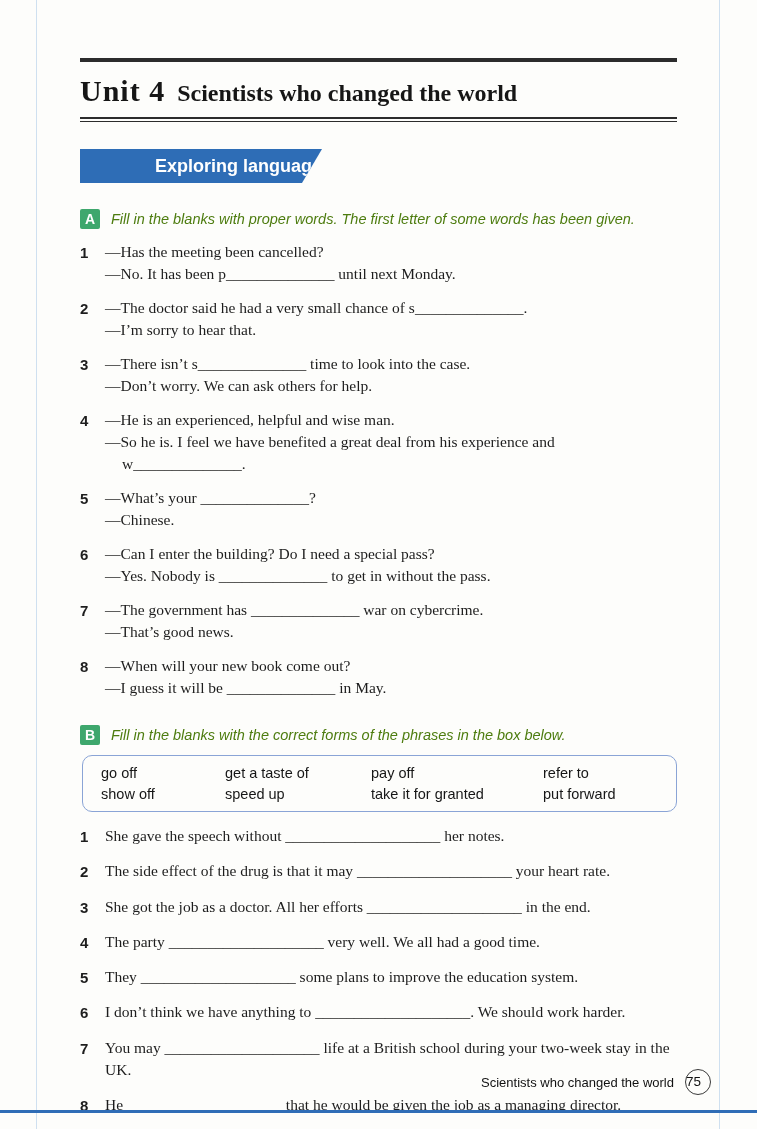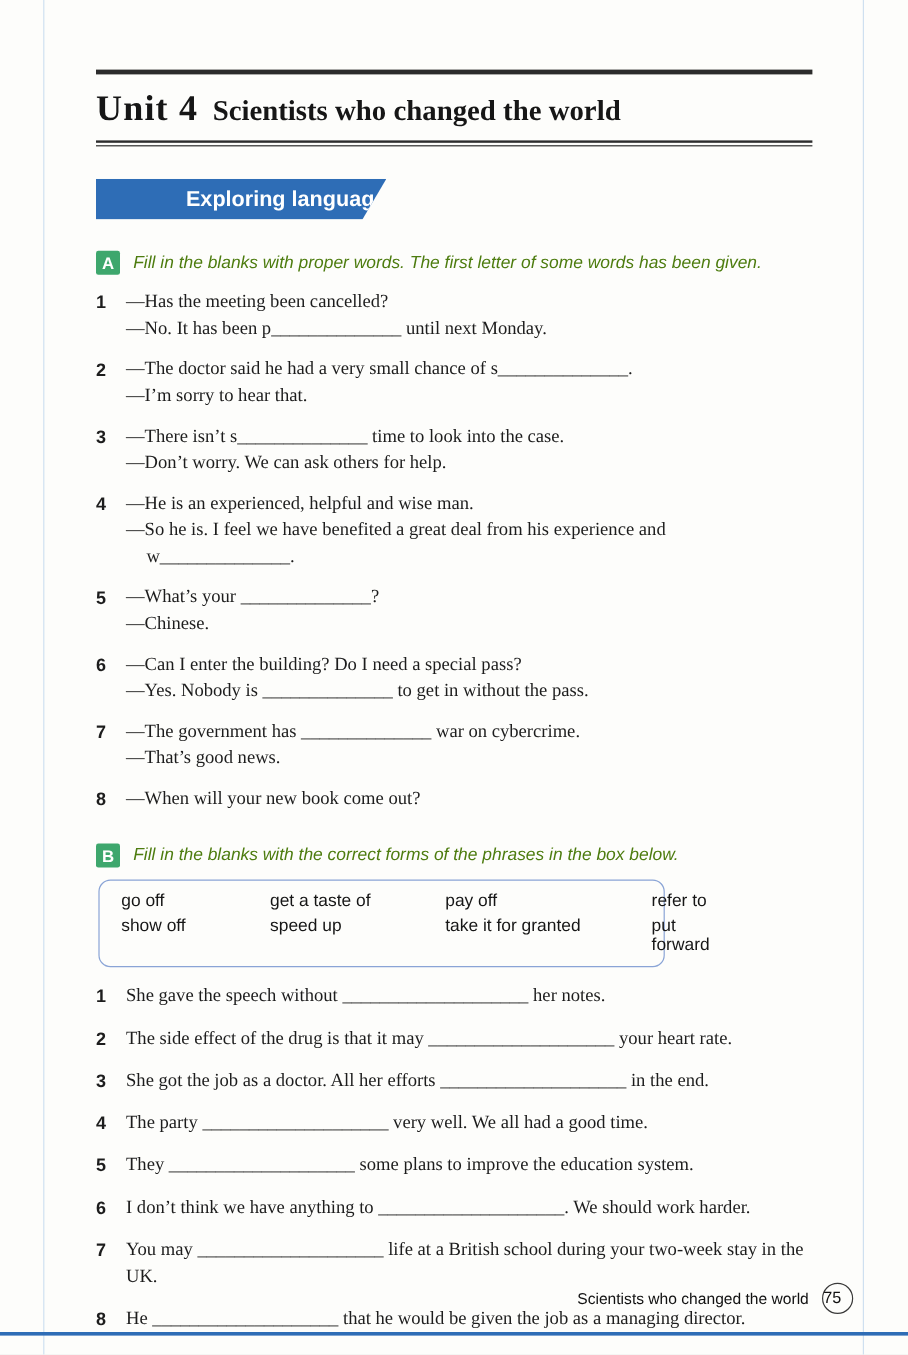--- a/index.html
+++ b/index.html
@@ -40,21 +40,21 @@
   .badge.b { background:#3ea76d; }
   .instr { font-style:italic; font-size:14.5px; color:#4d7c0f; padding-top:2px; }
 
   .items-a { margin-top:4px; }
   .item { display:flex; gap:13px; margin-top:12px; font-size:15.5px; line-height:1.42; color:#1d1d1d; }
   .item .num { font-family:"Liberation Sans", sans-serif; font-weight:bold; font-size:15px; width:12px; flex:none; padding-top:1px; }
   .item .lines { flex:1; }
   .line.indent { padding-left:17px; }
 
   .phrase-box {
-    margin-top:10px; margin-left:2px; width:472px;
+    margin-top:10px; margin-left:2px; width:595px;
     border:1.5px solid #8aa4d6; border-radius:10px;
     padding:9px 10px 9px 18px;
     display:grid; grid-template-columns:124px 146px 172px 1fr; row-gap:5px;
     font-family:"Liberation Sans", sans-serif; font-size:14.5px; color:#161616;
   }
 
   .items-b { margin-top:4px; }
   .b-item { display:flex; gap:13px; margin-top:13px; font-size:15.5px; line-height:1.42; color:#1d1d1d; }
   .b-item .num { font-family:"Liberation Sans", sans-serif; font-weight:bold; font-size:15px; width:12px; flex:none; padding-top:1px; }
   .b-item .text { flex:1; }
@@ -140,20 +140,21 @@
         <span class="num">7</span>
         <div class="lines">
           <div class="line">—The government has ______________ war on cybercrime.</div>
           <div class="line">—That’s good news.</div>
         </div>
       </div>
       <div class="item">
         <span class="num">8</span>
         <div class="lines">
           <div class="line">—When will your new book come out?</div>
+          <div class="line">—I guess it will be ______________ in May.</div>
         </div>
       </div>
     </div>
 
     <div class="instr-row b">
       <span class="badge b">B</span>
       <span class="instr">Fill in the blanks with the correct forms of the phrases in the box below.</span>
     </div>
 
     <div class="phrase-box">

